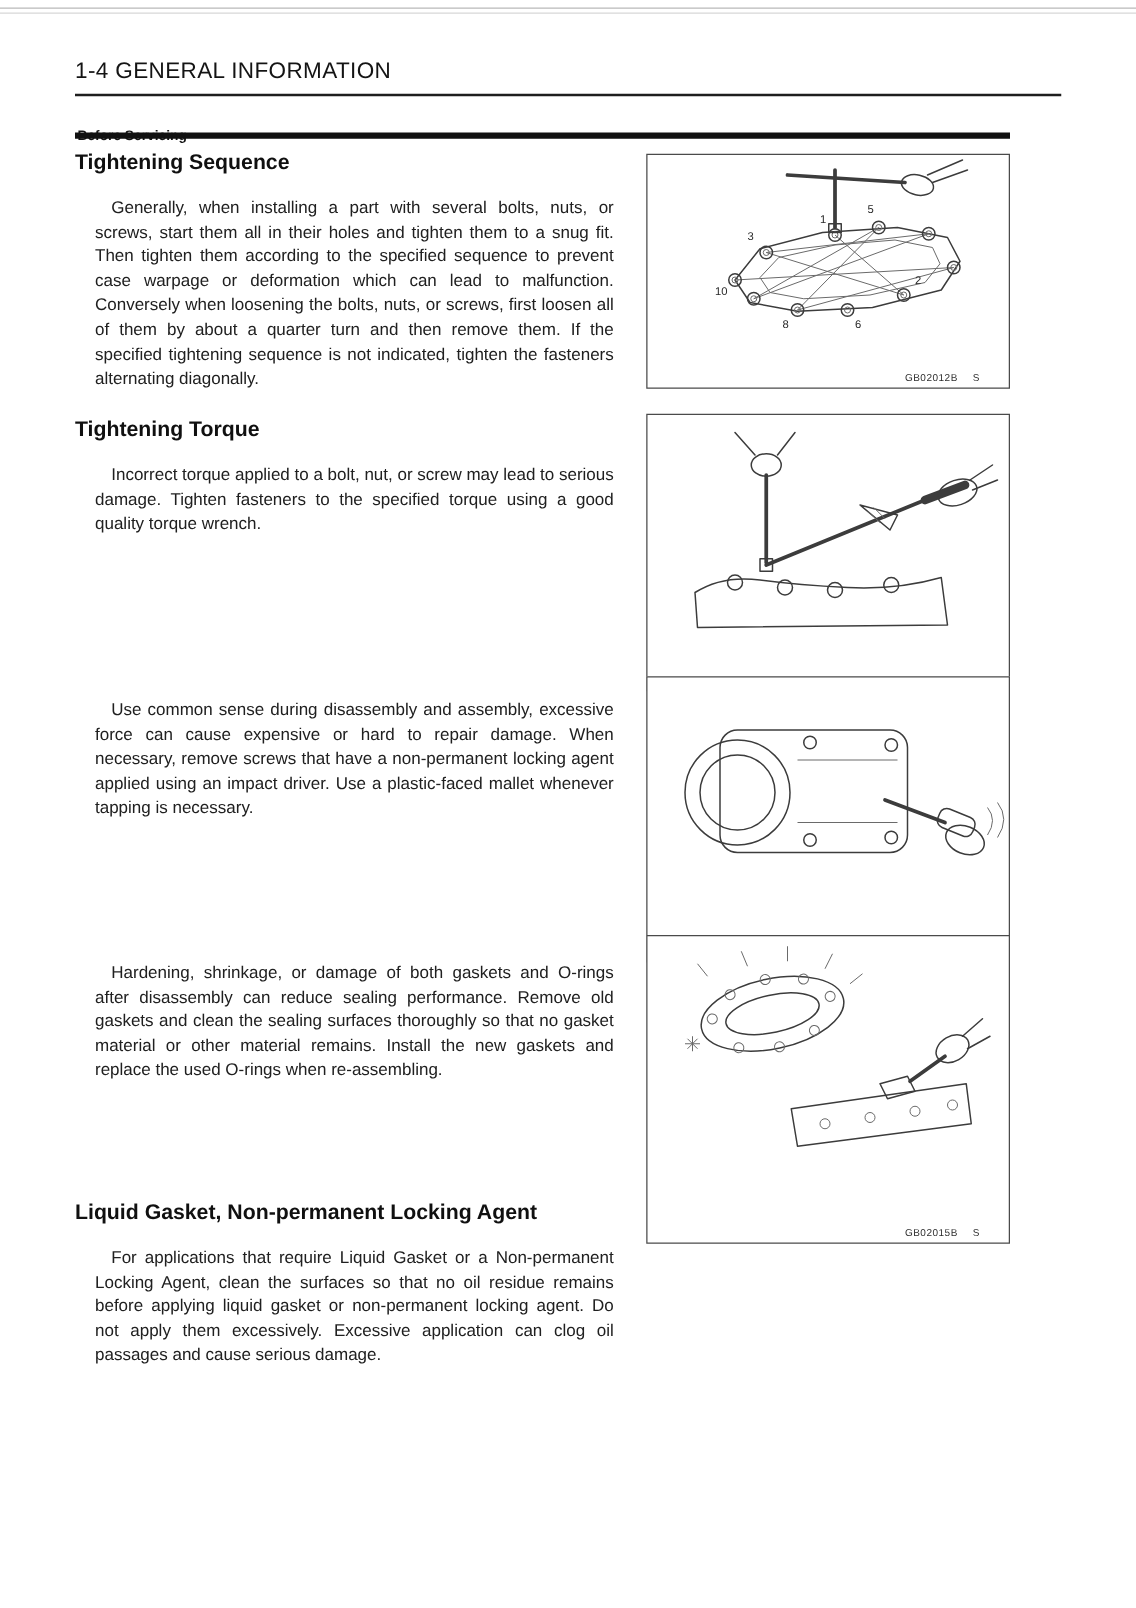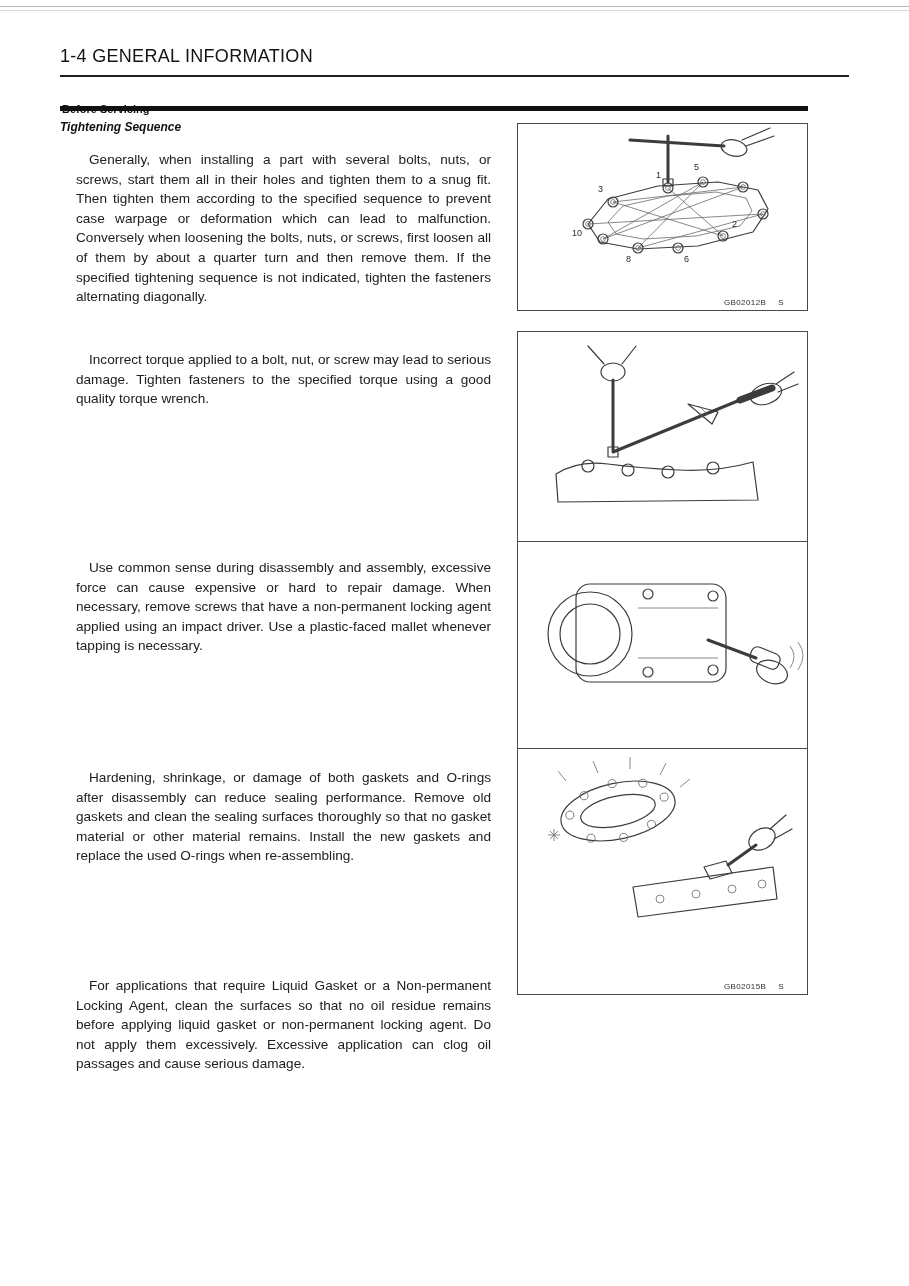--- a/index.html
+++ b/index.html
@@ -28,21 +28,21 @@
     position: absolute; left: 62px; top: 87px;
     font-size: 11px; font-weight: bold; color: #141414; margin-top: 16px;
   }
   .section-bar {
     position: absolute; left: 60px; top: 106px; width: 748px; height: 5px; background: #111;
   }
 
   .text-section { position: absolute; left: 60px; width: 447px; }
   .text-section h3 {
     margin: 0 0 7px 0;
-    font-size: 12px; font-style: italic; font-weight: bold; color: #101010;
+    font-size: 17px; font-weight: bold; color: #101010;
   }
   .text-section p {
     margin: 16px;
     font-size: 13.6px; line-height: 19.6px;
     text-align: justify; text-indent: 13px; color: #202020;
   }
 
   .figure {
     position: absolute; left: 517px; width: 291px;
     border: 1px solid #4a4a4a; background: #fff; box-sizing: border-box;
@@ -72,32 +72,34 @@
   <div class="header-rule"></div>
   <div class="section-title">Before Servicing</div>
   <div class="section-bar"></div>
 
   <div class="text-section" style="top:120px">
     <h3>Tightening Sequence</h3>
     <p>Generally, when installing a part with several bolts, nuts, or screws, start them all in their holes and tighten them to a snug fit. Then tighten them according to the specified sequence to prevent case warpage or deformation which can lead to malfunction. Conversely when loosening the bolts, nuts, or screws, first loosen all of them by about a quarter turn and then remove them. If the specified tightening sequence is not indicated, tighten the fasteners alternating diagonally.</p>
   </div>
 
   <div class="text-section" style="top:334px">
+    <h3>Tightening Torque</h3>
     <p>Incorrect torque applied to a bolt, nut, or screw may lead to serious damage. Tighten fasteners to the specified torque using a good quality torque wrench.</p>
   </div>
 
   <div class="text-section" style="top:542px">
     <p>Use common sense during disassembly and assembly, excessive force can cause expensive or hard to repair damage. When necessary, remove screws that have a non-permanent locking agent applied using an impact driver. Use a plastic-faced mallet whenever tapping is necessary.</p>
   </div>
 
   <div class="text-section" style="top:752px">
     <p>Hardening, shrinkage, or damage of both gaskets and O-rings after disassembly can reduce sealing performance. Remove old gaskets and clean the sealing surfaces thoroughly so that no gasket material or other material remains. Install the new gaskets and replace the used O-rings when re-assembling.</p>
   </div>
 
   <div class="text-section" style="top:960px">
+    <h3>Liquid Gasket, Non-permanent Locking Agent</h3>
     <p>For applications that require Liquid Gasket or a Non-permanent Locking Agent, clean the surfaces so that no oil residue remains before applying liquid gasket or non-permanent locking agent. Do not apply them excessively. Excessive application can clog oil passages and cause serious damage.</p>
   </div>
 
   <div class="figure" style="top:123px; height:188px">
     <svg width="289" height="170" viewBox="0 0 289 170">
       <g>
         <path class="line-art" d="M70,100 L90,75 L140,62 L200,58 L240,66 L250,85 L235,108 L180,122 L120,125 L82,118 Z"></path>
         <path class="line-art-thin" d="M90,98 L105,82 L150,72 L198,68 L228,74 L234,87 L222,102 L178,112 L125,115 L98,110 Z"></path>
       </g>
       <g>

